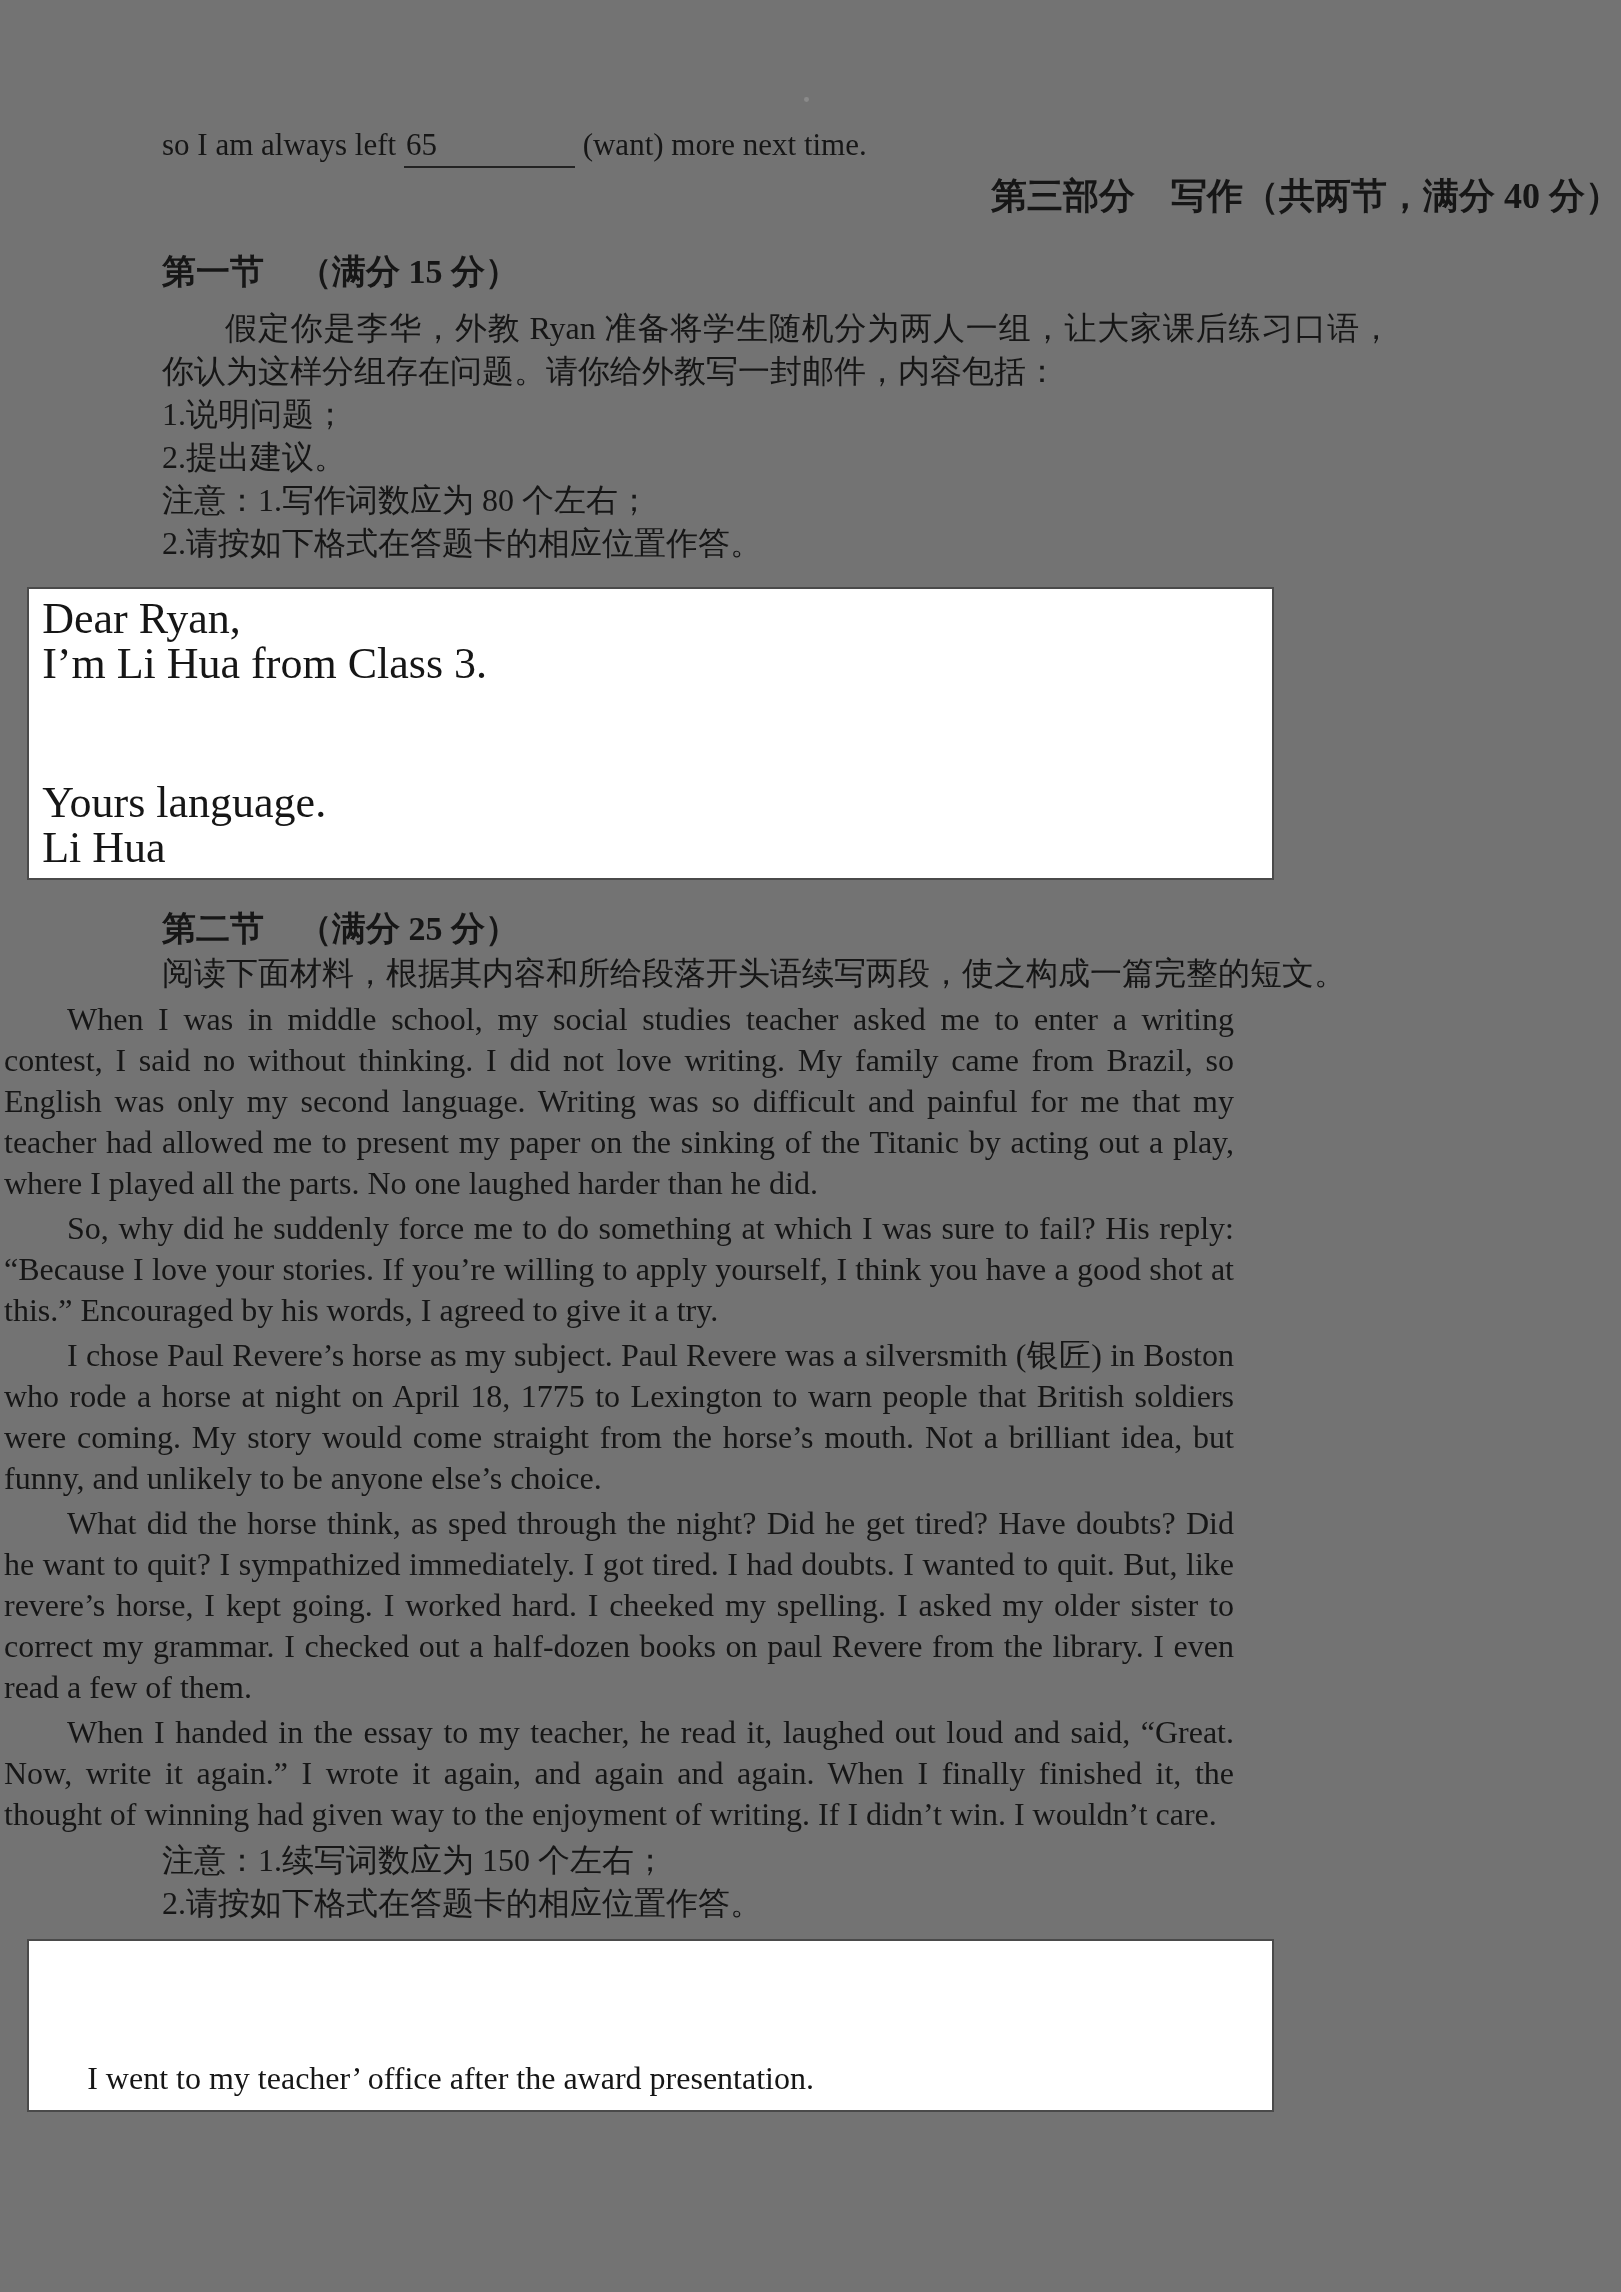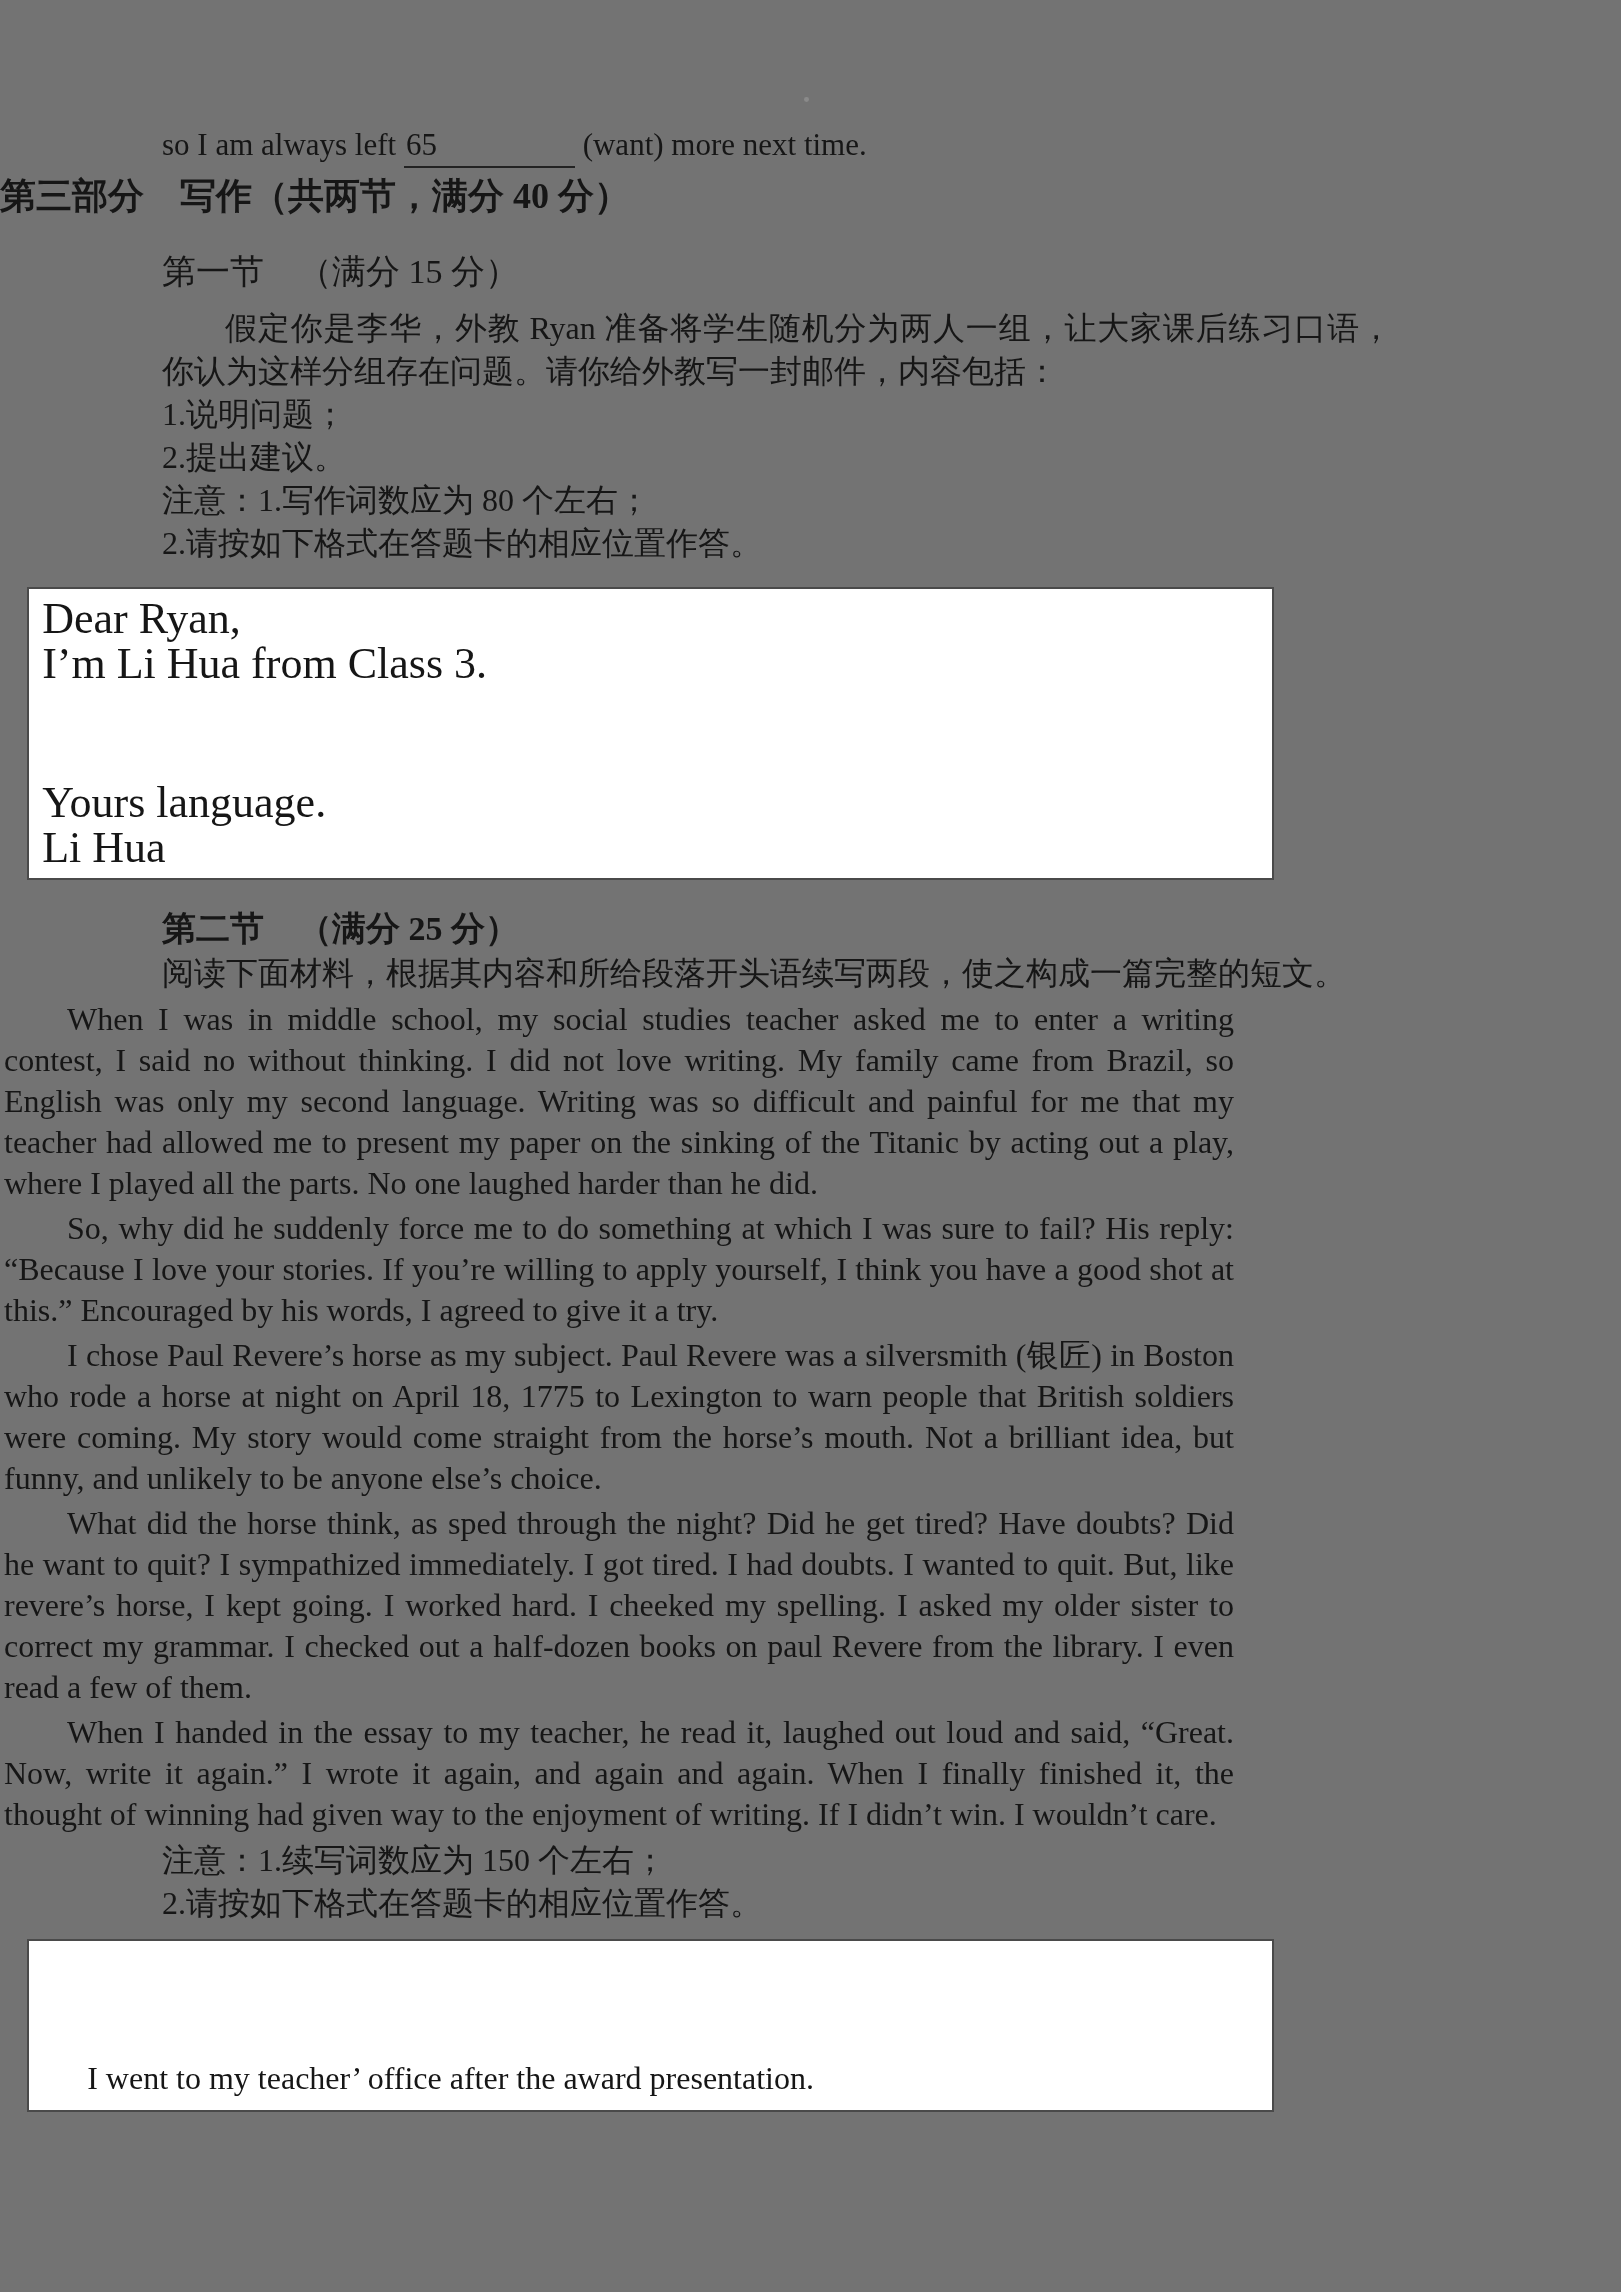--- a/index.html
+++ b/index.html
@@ -20,28 +20,28 @@
   .gapfill{font-size:31px;line-height:43px;}
   .blank{
     display:inline-block;
     width:169px;
     border-bottom:2px solid #222222;
     padding-left:2px;
     font-size:31px;
   }
   .part-title{
     width:100%;
-    text-align:left;
+    text-align:right;
     font-weight:bold;
     font-size:36px;
     line-height:49px;
     margin-top:3.9px;
   }
   .sec-title{
-    font-weight:normal;
+    font-weight:bold;
     font-size:34px;
     line-height:47px;
     margin-top:27.4px;
   }
   .sec-title2{
     font-weight:bold;
     font-size:34px;
     line-height:47px;
     margin-top:25px;
   }

